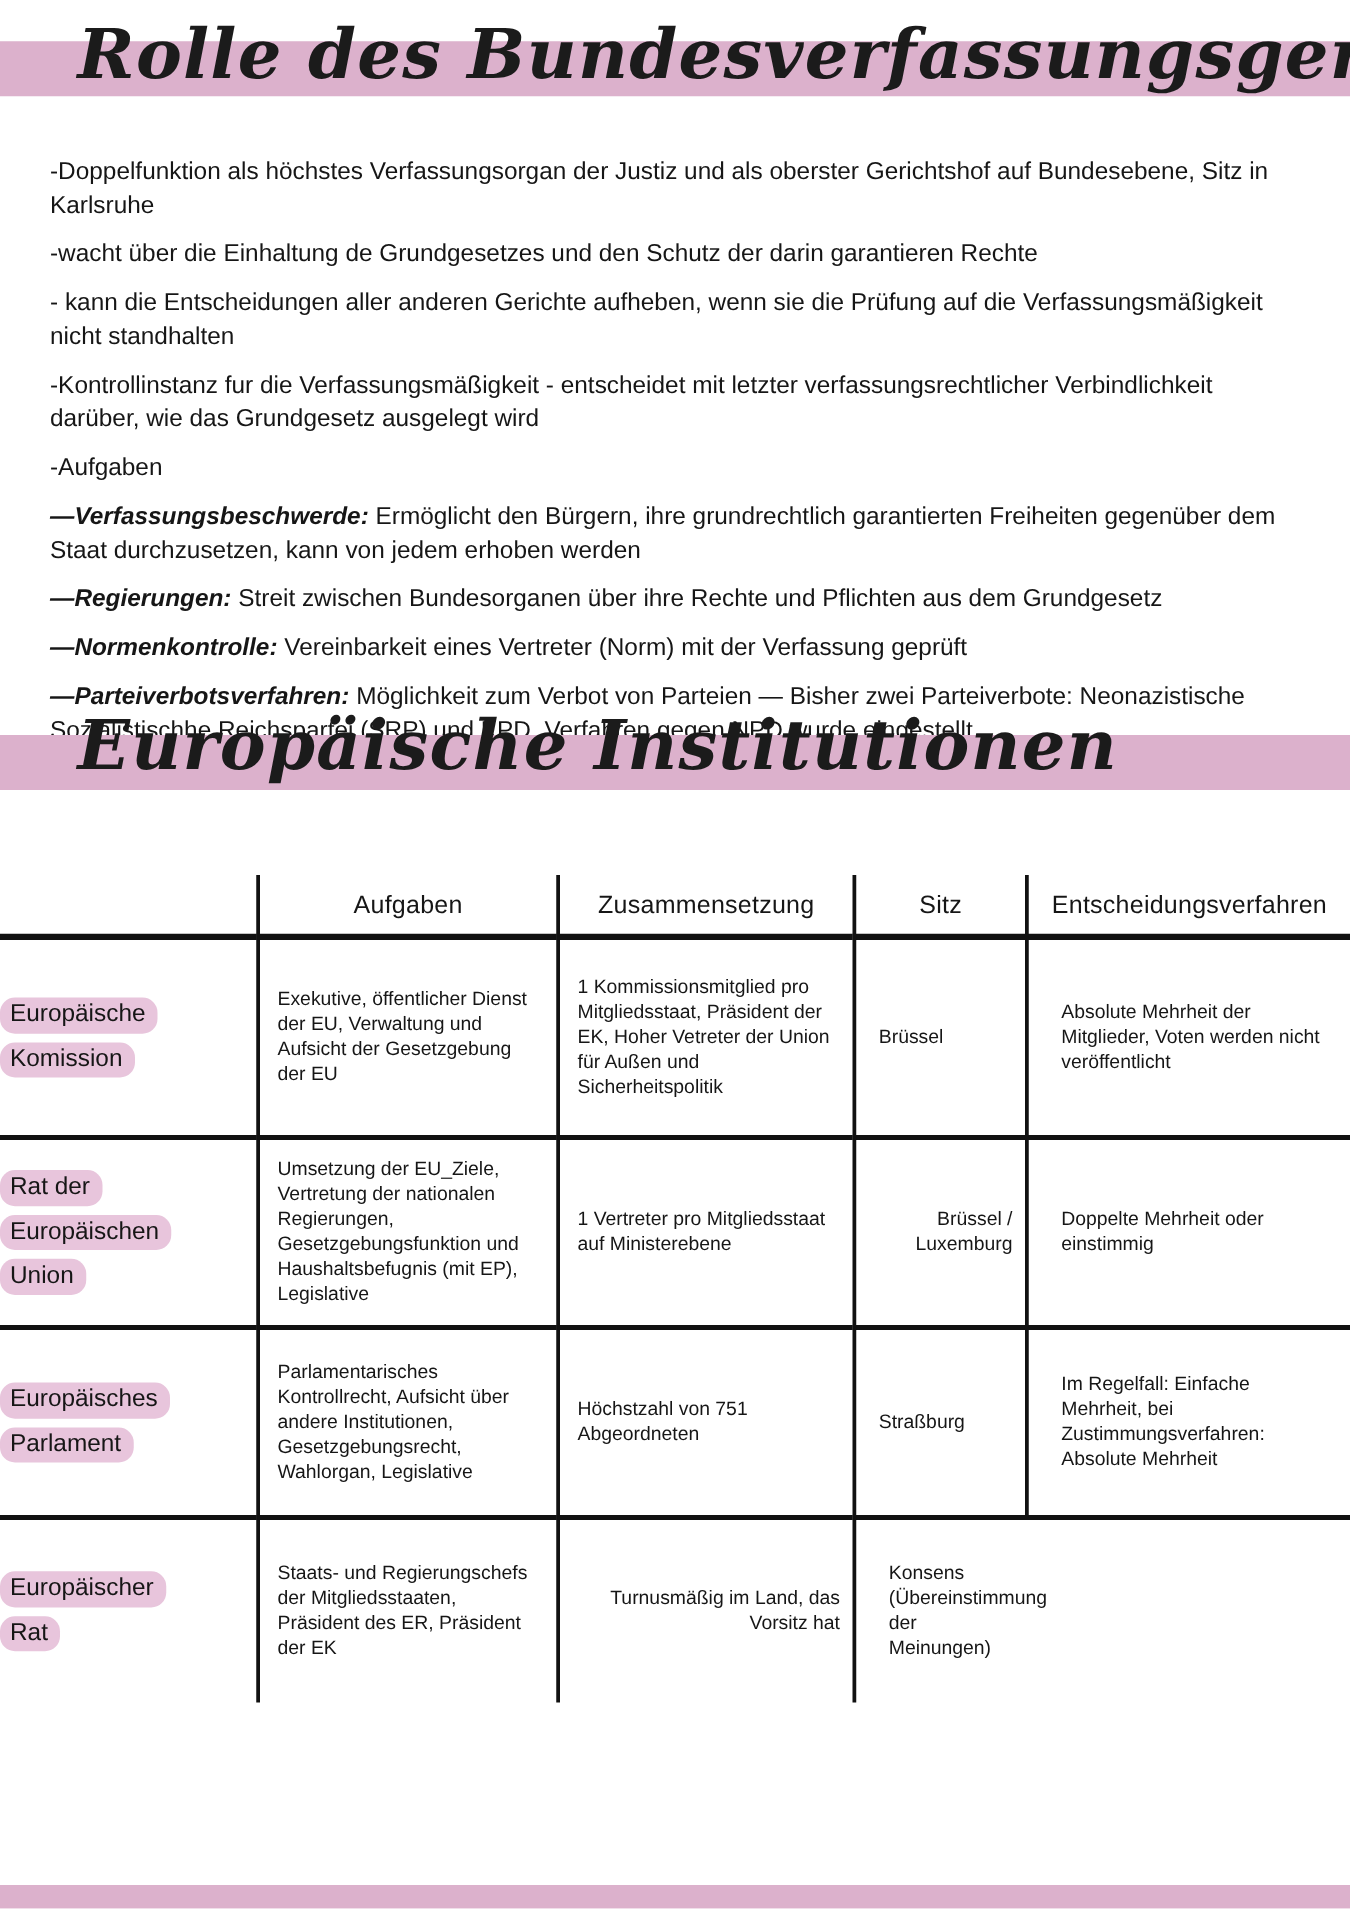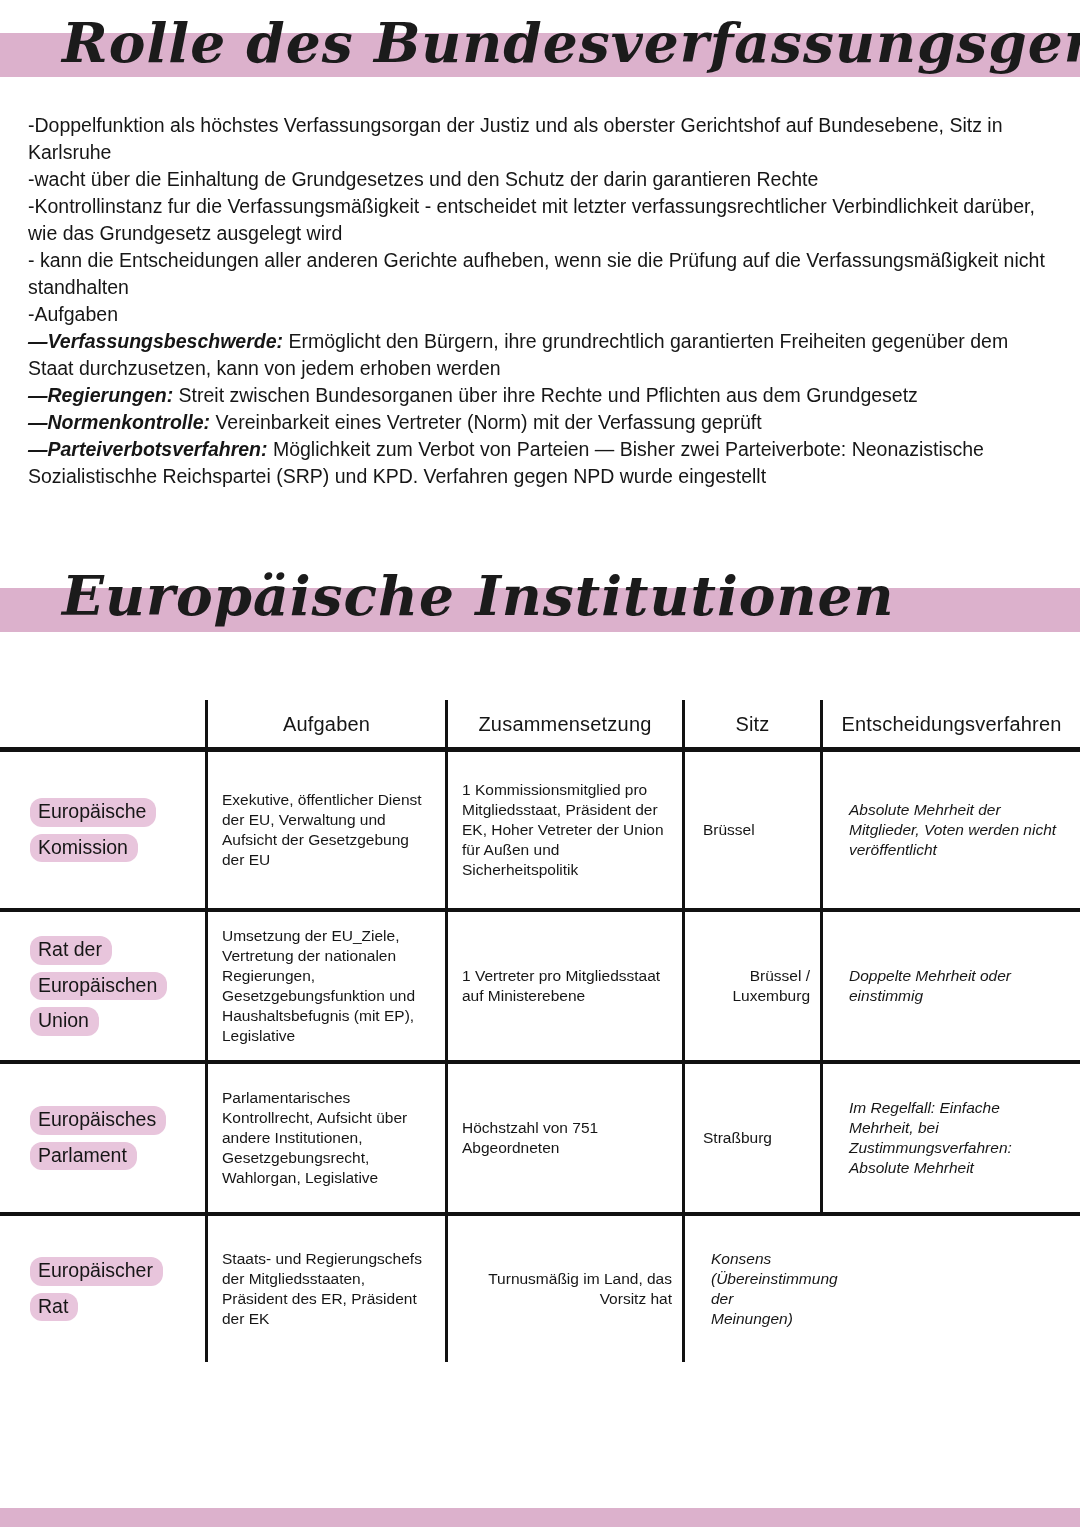--- a/index.html
+++ b/index.html
@@ -43,21 +43,21 @@
 
   
   .notes {
     position: absolute;
     left: 28px;
     top: 112px;
     width: 1026px;
     font-size: 19.5px;
     line-height: 27px;
   }
-  .notes p { margin: 0; }
+  .notes p { margin: 12px; }
   .notes b { font-weight: bold; font-style: italic; }
 
   
   .eu-table {
     position: absolute;
     left: 0;
     top: 700px;
     width: 984px;
     display: grid;
     grid-template-columns: 205px 240px 237px 138px 260px;
@@ -75,49 +75,48 @@
     align-items: center;
     justify-content: center;
     border-bottom: 5px solid #111;
     letter-spacing: 0.2px;
   }
   .col-b { border-left: 3px solid #111; }
   .rowsep { border-bottom: 4px solid #111; }
 
   .label-cell {
     align-items: flex-start;
-    padding-left: 30px;
     gap: 7px;
   }
   .hl {
     display: inline-block;
     background: #e8c5dc;
     border-radius: 12px;
     padding: 1px 10px 3px 8px;
     font-size: 19.5px;
     line-height: 1.25;
     white-space: nowrap;
   }
   .txt-cell { padding: 10px 14px; }
   .sitz-cell { padding: 10px 10px 10px 18px; align-items: flex-start; text-align: right; }
-  .verf-cell { padding: 10px 14px 10px 26px; font-style: italic; }
+  .verf-cell { padding: 10px 14px 10px 26px; }
 </style>
 </head>
 <body>
 
 <div class="page">
 
   <div class="band band-1"></div>
   <h1 class="script-title title-1">Rolle des Bundesverfassungsgerichts</h1>
 
   <div class="notes">
     <p><b></b><span>-Doppelfunktion als höchstes Verfassungsorgan der Justiz und als oberster Gerichtshof auf Bundesebene, Sitz in Karlsruhe</span></p>
     <p><b></b><span>-wacht über die Einhaltung de Grundgesetzes und den Schutz der darin garantieren Rechte</span></p>
+    <p><b></b><span>- kann die Entscheidungen aller anderen Gerichte aufheben, wenn sie die Prüfung auf die Verfassungsmäßigkeit nicht standhalten</span></p>
     <p><b></b><span>-Kontrollinstanz fur die Verfassungsmäßigkeit - entscheidet mit letzter verfassungsrechtlicher Verbindlichkeit darüber, wie das Grundgesetz ausgelegt wird</span></p>
-    <p><b></b><span>- kann die Entscheidungen aller anderen Gerichte aufheben, wenn sie die Prüfung auf die Verfassungsmäßigkeit nicht standhalten</span></p>
     <p><b></b><span>-Aufgaben</span></p>
     <p><b>—Verfassungsbeschwerde:</b><span> Ermöglicht den Bürgern, ihre grundrechtlich garantierten Freiheiten gegenüber dem Staat durchzusetzen, kann von jedem erhoben werden</span></p>
     <p><b>—Regierungen:</b><span> Streit zwischen Bundesorganen über ihre Rechte und Pflichten aus dem Grundgesetz</span></p>
     <p><b>—Normenkontrolle:</b><span> Vereinbarkeit eines Vertreter (Norm) mit der Verfassung geprüft</span></p>
     <p><b>—Parteiverbotsverfahren:</b><span> Möglichkeit zum Verbot von Parteien — Bisher zwei Parteiverbote: Neonazistische Sozialistischhe Reichspartei (SRP) und KPD. Verfahren gegen NPD wurde eingestellt</span></p>
   </div>
 
   <div class="band band-2"></div>
   <h1 class="script-title title-2">Europäische Institutionen</h1>
 

